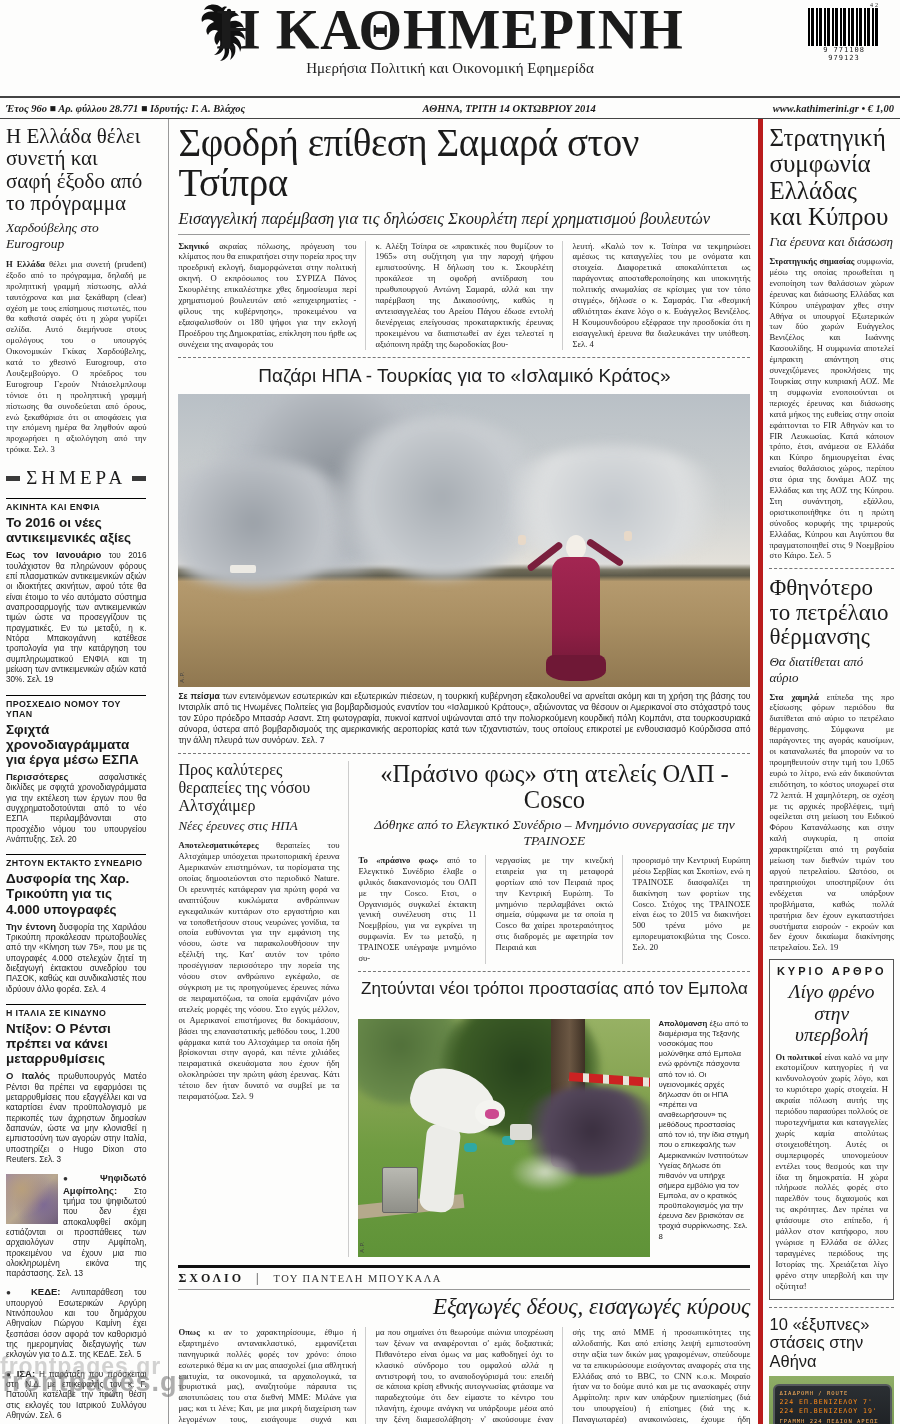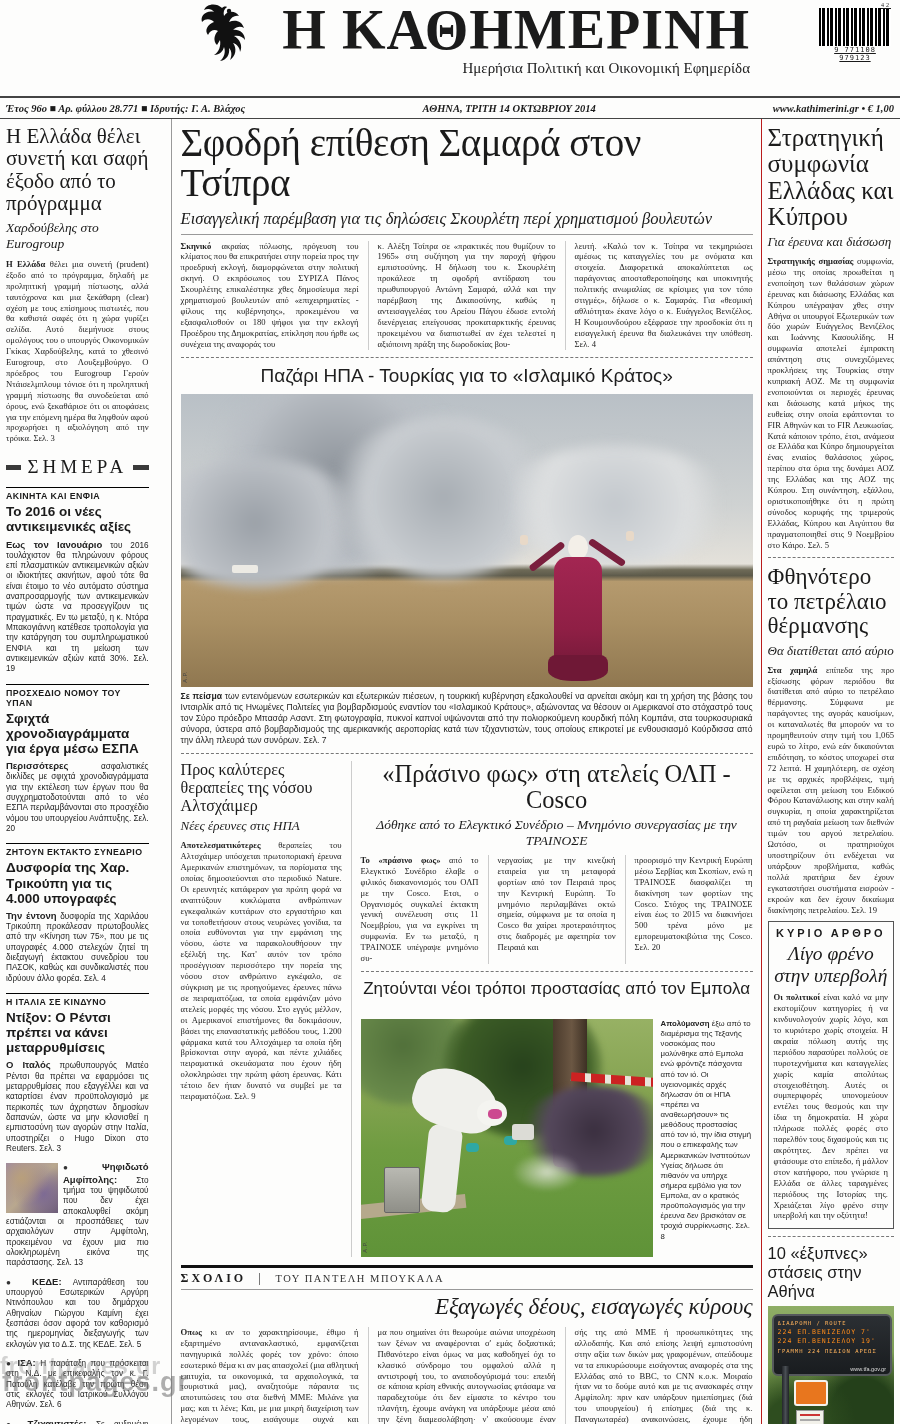--- a/index.html
+++ b/index.html
@@ -1,36 +1,36 @@
 <!DOCTYPE html>
 <html lang="el"><head>
 <meta charset="utf-8">
 <style>
   html,body{margin:0;padding:0;background:#e9e9e9;}
   .page{position:relative;width:900px;height:1424px;background:#fdfdfc;color:#1b1b1b;
         overflow:hidden;margin:0 auto;font-family:"Liberation Serif",serif;}
   
   .masthead{position:relative;height:92px;padding-top:4px;}
-  .mast-center{position:absolute;left:150px;right:150px;top:2px;text-align:right;}
+  .mast-center{position:absolute;left:150px;right:150px;top:2px;text-align:center;}
   .mast-title{font-family:"Liberation Serif",serif;font-size:56px;font-weight:700;
               letter-spacing:1px;line-height:1;white-space:nowrap;}
   .mast-sub{font-size:15px;margin-top:2px;color:#222;}
   .eagle{position:absolute;left:196px;top:2px;width:52px;height:62px;}
-  .barcode-wrap{position:absolute;right:9px;top:2px;width:72px;text-align:center;text-decoration:underline;}
+  .barcode-wrap{position:absolute;right:20px;top:2px;width:72px;text-align:center;}
   .barcode-corner{font-size:6px;text-align:right;letter-spacing:2px;}
   .barcode{height:38px;background:repeating-linear-gradient(90deg,#000 0 2px,#fff 2px 3px,#000 3px 6px,#fff 6px 8px);}
   .barcode-num{font-family:"DejaVu Sans Mono",monospace;font-size:7px;letter-spacing:1px;}
   .infoline{display:flex;justify-content:space-between;align-items:center;
             border-top:2px solid #444;border-bottom:1px solid #444;
             font-size:10.5px;font-style:italic;padding:2px 6px;height:16px;font-weight:bold;}
   .infoline .mid{font-style:italic;}
   
   .cols{display:flex;height:1305px;}
   .col-left{width:150px;padding:6px 22px 0 6px;border-right:1px solid #999;}
-  .col-main{width:572px;padding:4px 8px 0 9px;border-right:1px solid #b91c1c;}
+  .col-main{width:572px;padding:4px 8px 0 9px;border-right:5px solid #b91c1c;}
   .col-right{width:133px;padding:6px 6px 0 6px;}
   
   .body-txt{font-size:8.6px;line-height:1.27;text-align:justify;color:#222;}
   .body-sans{font-family:"Liberation Sans",sans-serif;font-size:8.2px;line-height:1.26;text-align:justify;color:#222;}
   .lead-word{font-weight:700;}
   .dashed-sep{border:none;border-top:1px dashed #777;margin:7px 0;}
   .subhead{font-style:italic;font-size:13px;margin:4px 0 6px;}
   
   .ll-head{font-size:21px;line-height:1.07;font-weight:400;}
   .ll-sub{font-style:italic;font-size:13.5px;margin:5px 0 7px;}

